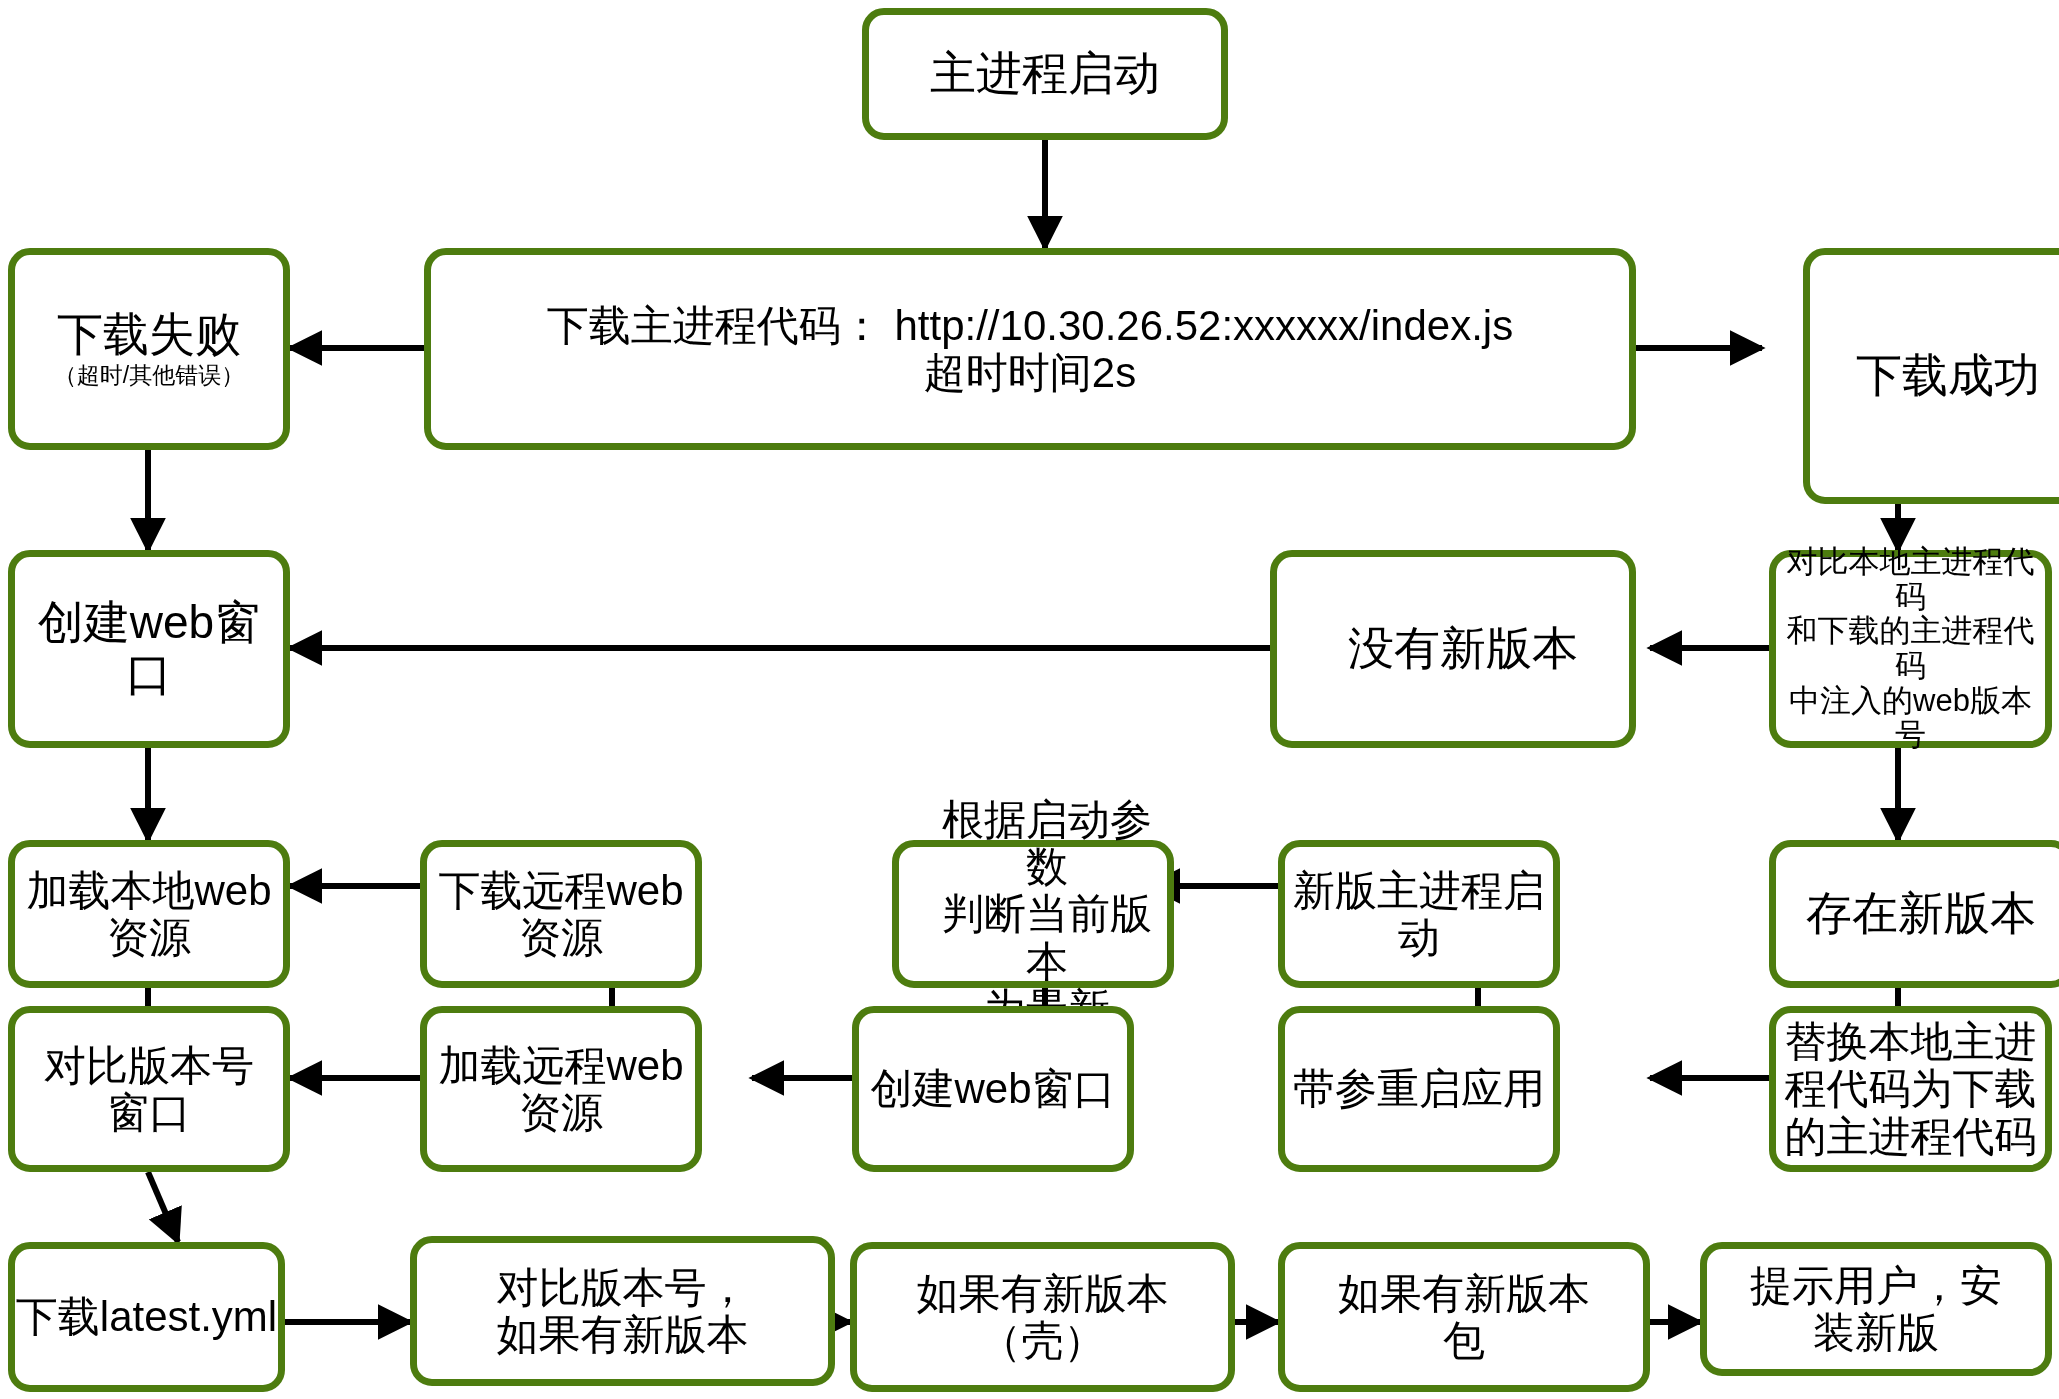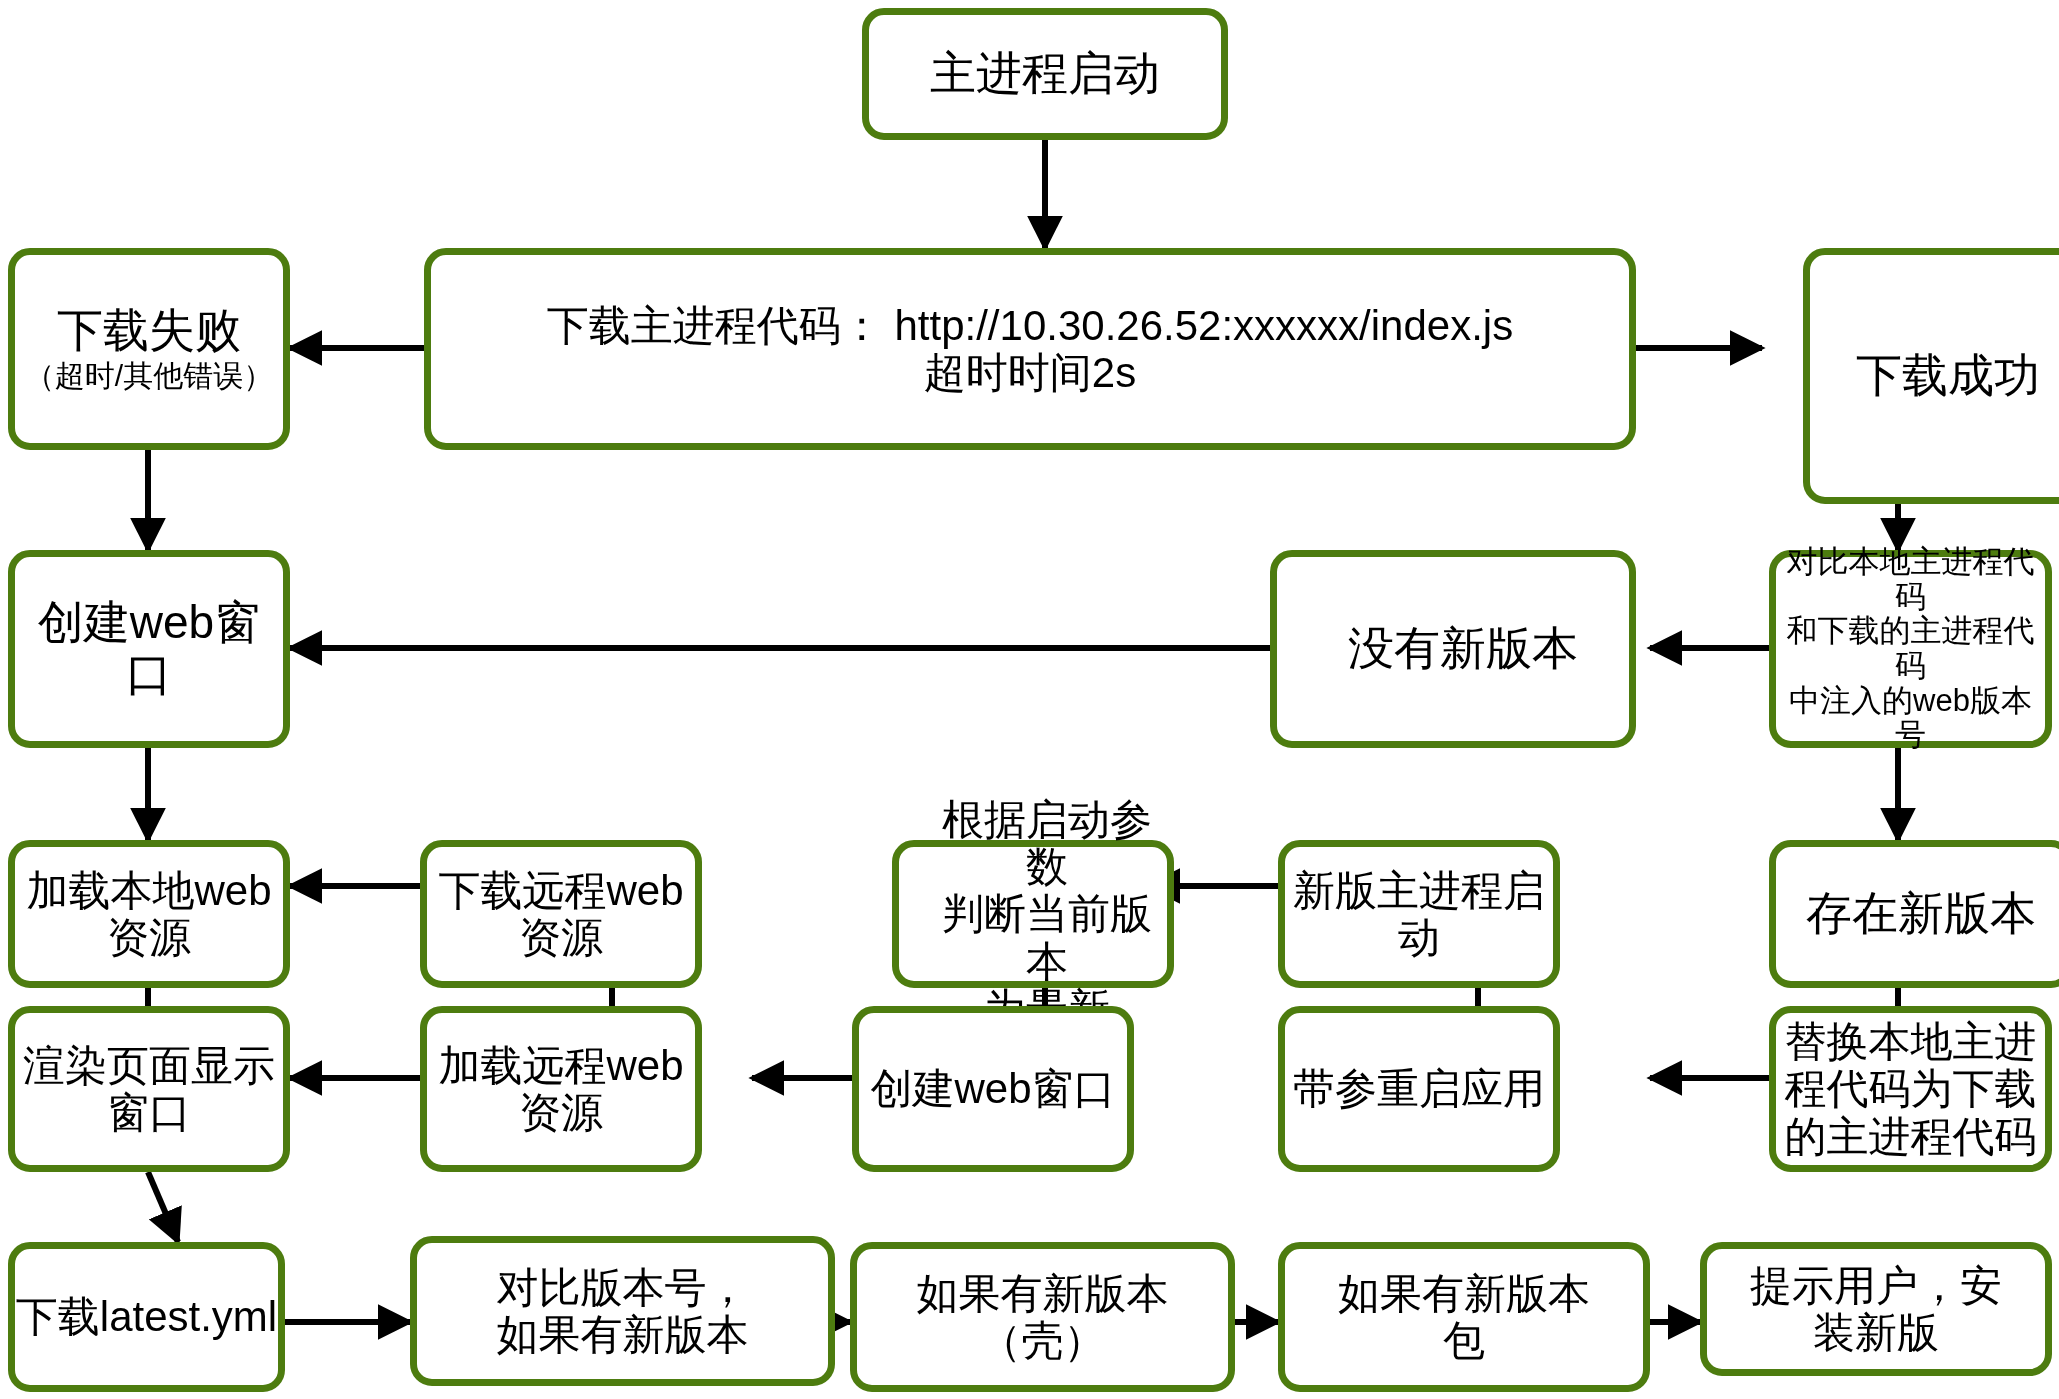--- a/index.html
+++ b/index.html
@@ -36,21 +36,21 @@
     color: #000000;
     line-height: 1.12;
   }
   .node .t {
     display: block;
     white-space: pre-line;
   }
   .fs-big   { font-size: 46px; }
   .fs-mid   { font-size: 42px; }
   .fs-xs    { font-size: 31px; }
-  .sub      { font-size: 30px; display: block; margin-top: 2px; }
+  .sub      { font-size: 23px; display: block; margin-top: 2px; }
 </style>
 </head>
 <body>
 
 <div id="canvas">
 
   <svg class="edges" viewBox="0 0 2059 1399" xmlns="http://www.w3.org/2000/svg">
     <defs>
       <marker id="ah" viewBox="0 0 10 10" refX="9" refY="5" markerWidth="6" markerHeight="6" orient="auto-start-reverse">
         <path d="M 0 0 L 10 5 L 0 10 z" fill="#000000"></path>
@@ -159,21 +159,21 @@
   <div class="node fs-mid" style="left:1278px; top:840px; width:282px; height:148px;">
     <span class="t">新版主进程启
 动</span>
   </div>
 
   <div class="node fs-big" style="left:1769px; top:840px; width:304px; height:148px;">
     <span class="t">存在新版本</span>
   </div>
 
   <div class="node fs-mid" style="left:8px; top:1006px; width:282px; height:166px;">
-    <span class="t">渲染页面显示
+    <span class="t">对比版本号
 窗口</span>
   </div>
 
   <div class="node fs-mid" style="left:420px; top:1006px; width:282px; height:166px;">
     <span class="t">加载远程web
 资源</span>
   </div>
 
   <div class="node fs-mid" style="left:852px; top:1006px; width:282px; height:166px;">
     <span class="t">创建web窗口</span>

